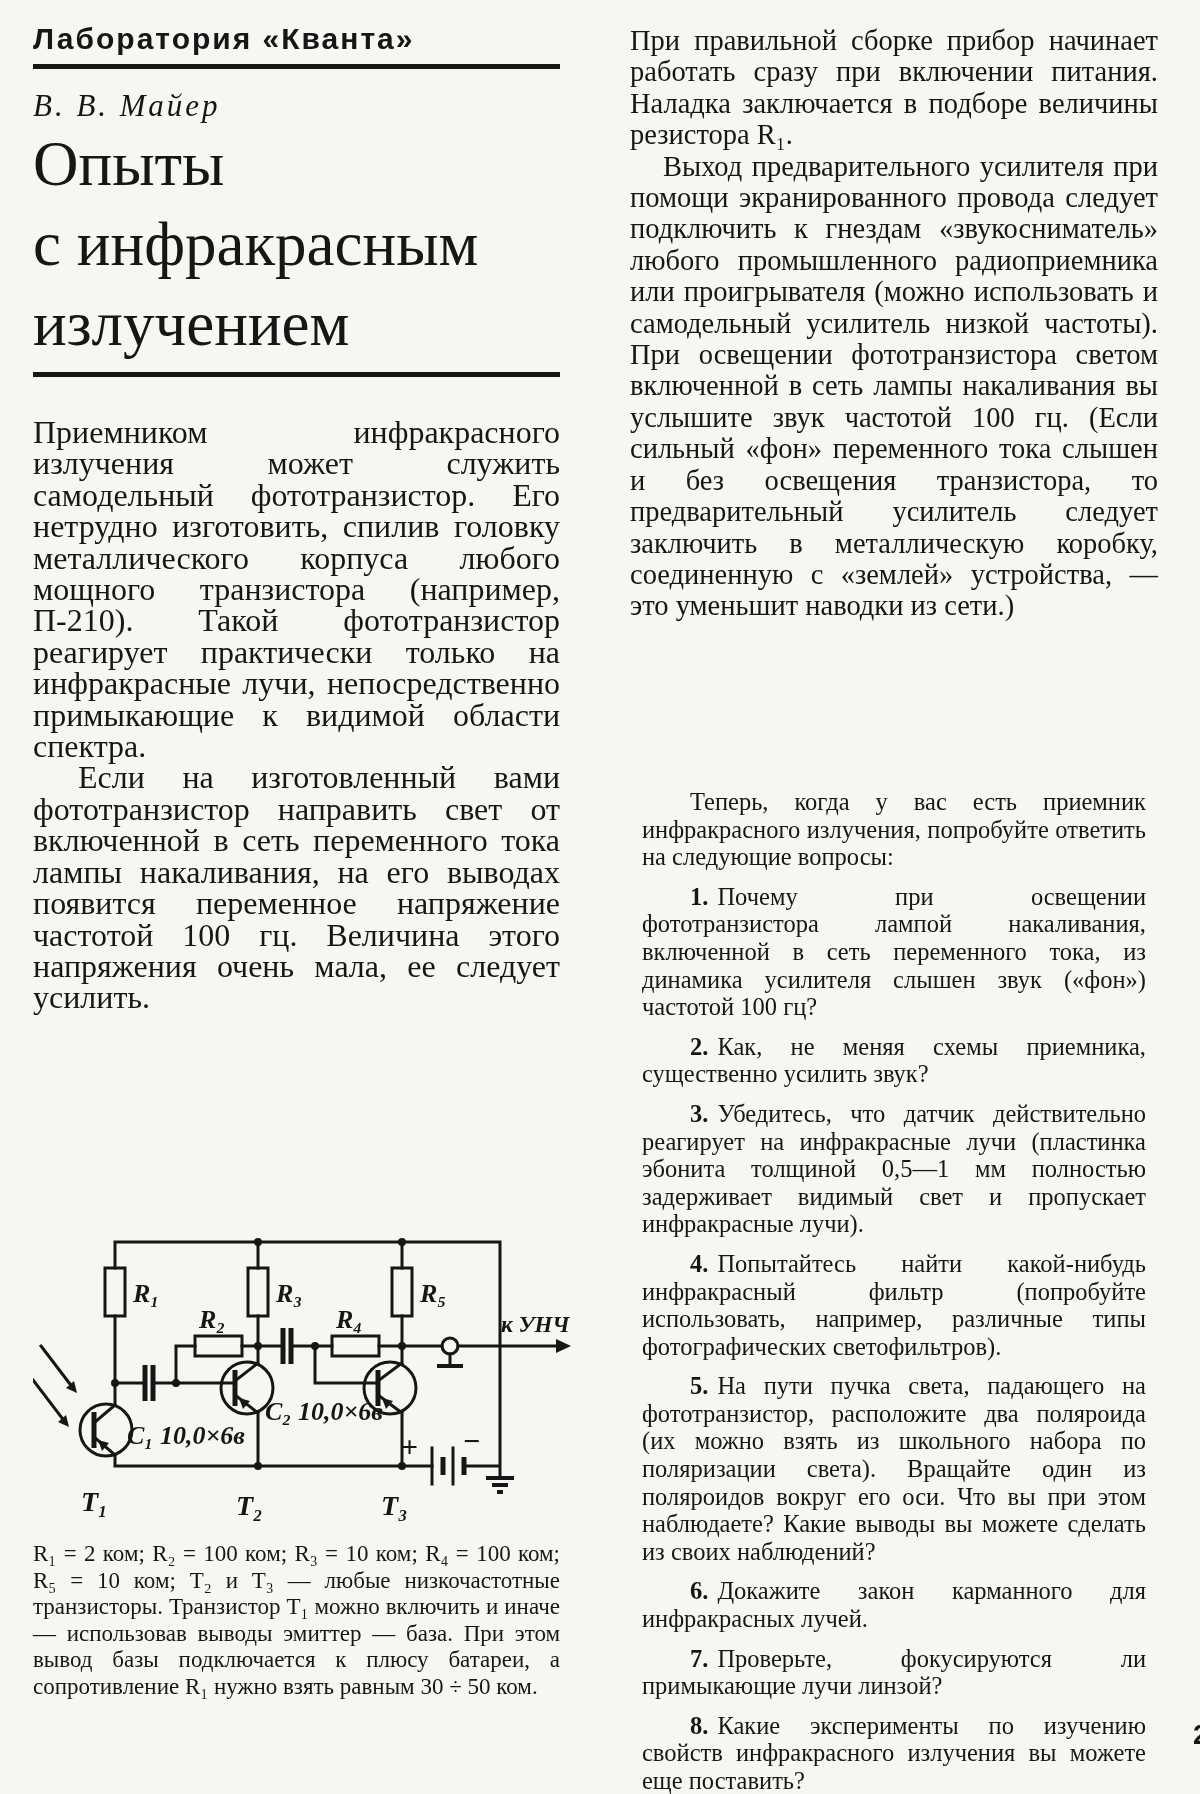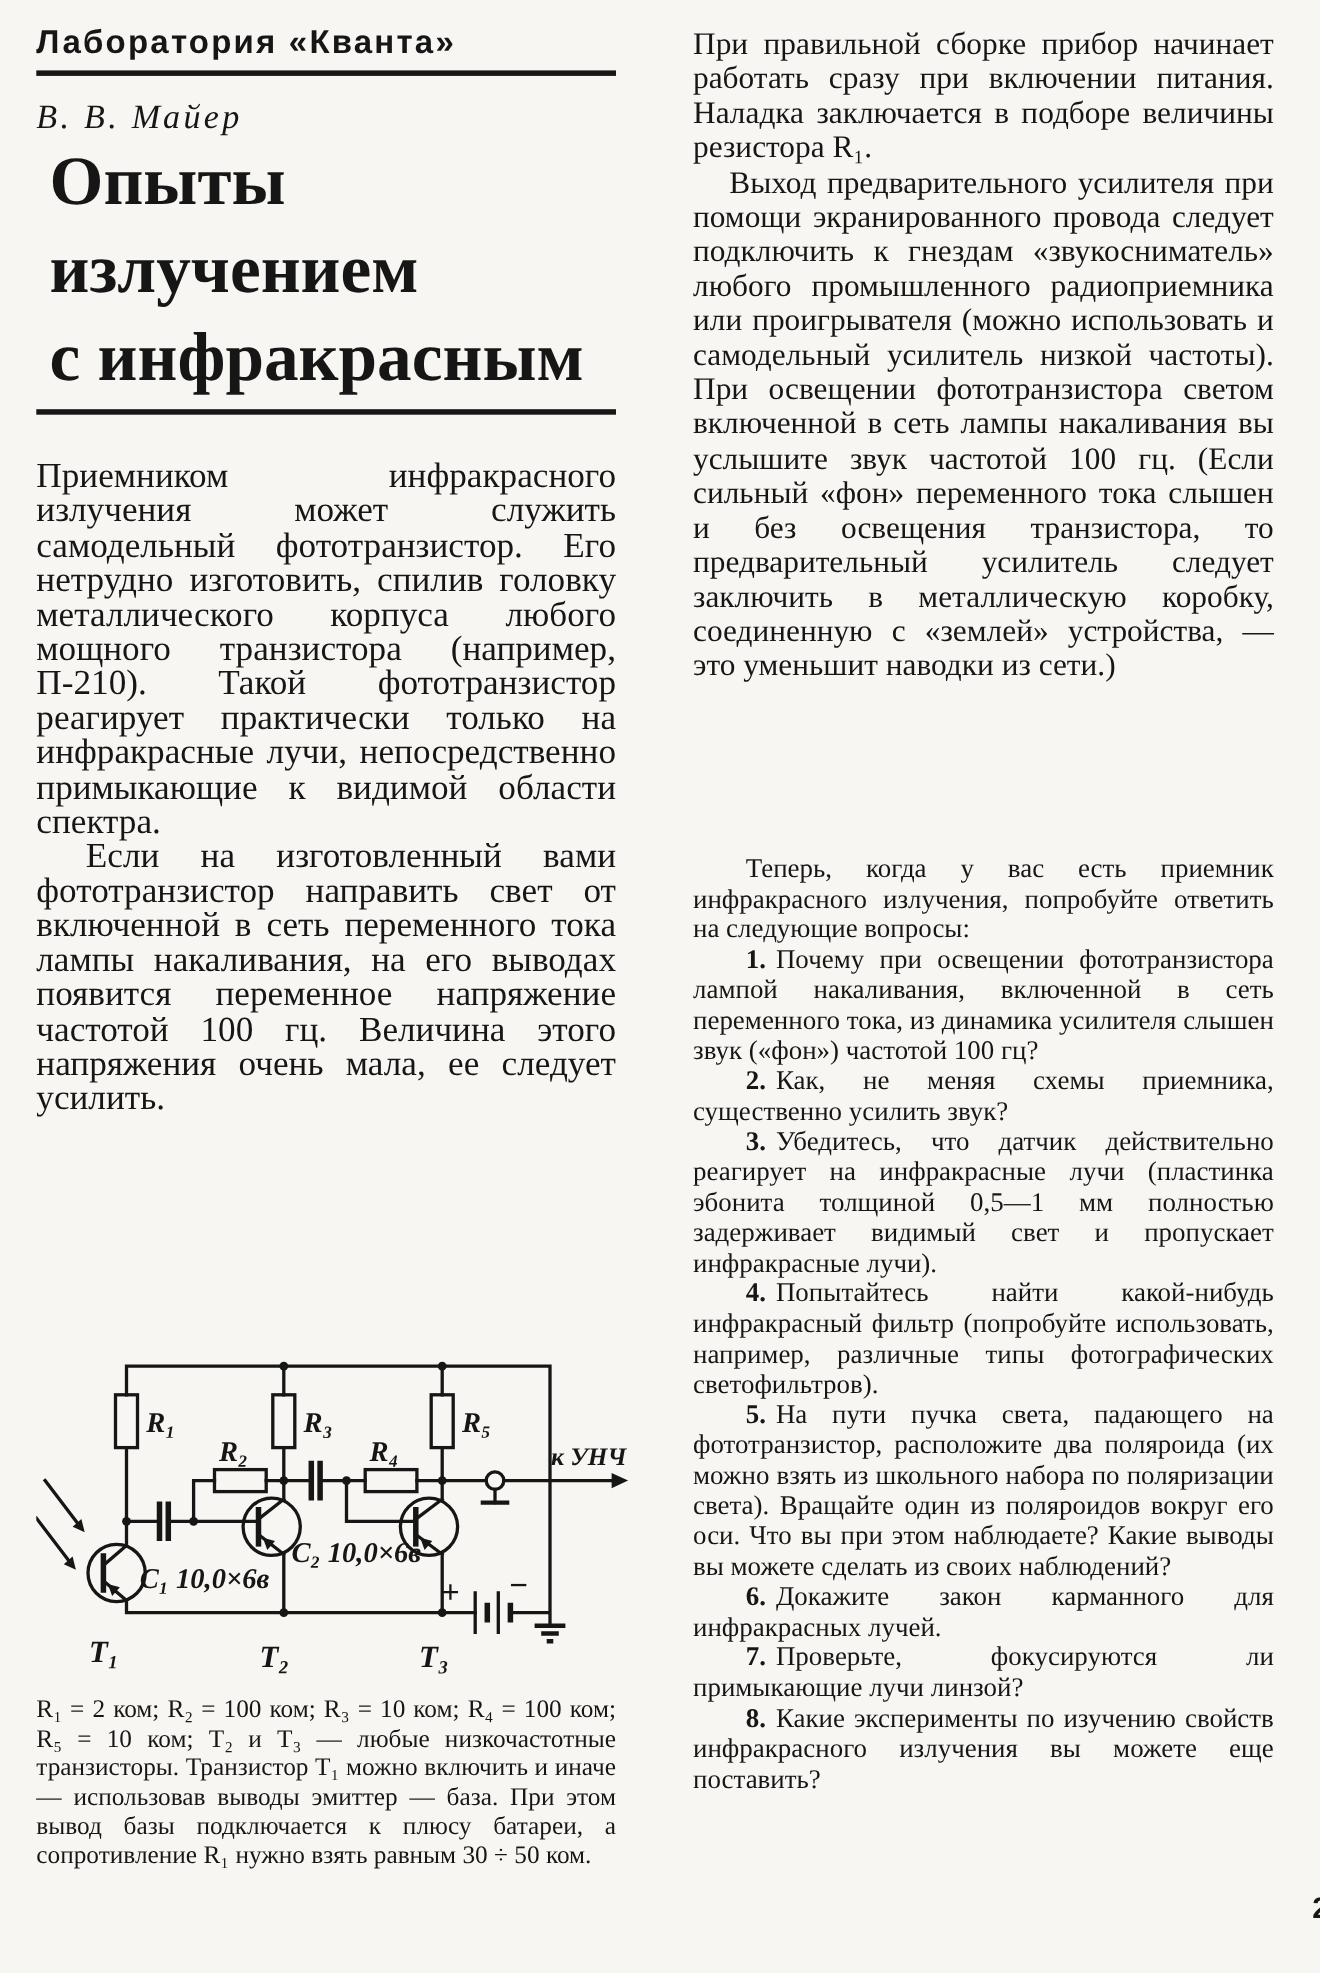--- a/index.html
+++ b/index.html
@@ -10,36 +10,36 @@
   }
   .col-left{position:absolute;left:33px;top:0;width:527px;height:1794px}
   .col-right{position:absolute;left:630px;top:0;width:528px;height:1342px}
 
   .rubric{position:absolute;left:0;top:22px;
     font:bold 30px/34px "Liberation Sans","DejaVu Sans",sans-serif;letter-spacing:2px}
   .rule{position:absolute;left:0;width:527px;height:5px;background:#161616}
   .rule-1{top:64px}
   .rule-2{top:372px}
   .author{position:absolute;left:0;top:88px;font:italic 31px/36px "Liberation Serif",serif;letter-spacing:3px}
-  .title{position:absolute;left:12px;top:124px;font-weight:bold;font-size:63px;line-height:80px;letter-spacing:0;white-space:nowrap}
+  .title{position:absolute;left:0;top:124px;font-weight:normal;font-size:63px;line-height:80px;letter-spacing:0;white-space:nowrap}
   .title div{height:80px}
 
   .body-copy{position:absolute;left:0;top:417px;width:527px;
     font-size:32px;line-height:31.4px;text-align:justify}
   .body-copy p{margin:0}
   .ind{text-indent:45px}
 
   .rc-body{position:absolute;left:0;top:25px;width:528px;
     font-size:28.5px;line-height:31.4px;text-align:justify}
   .rc-body p{margin:0}
   .ind-s{text-indent:33px}
 
   .exercises{position:absolute;left:0;top:776px;width:528px;
     font-size:24.5px;line-height:27.6px;text-align:justify}
-  .exercises p{margin:0}
+  .exercises p{margin:12px}
   .q,.intro{text-indent:48px}
   .q b{padding-right:9px}
 
   .figure{position:absolute;left:33px;top:1228px}
   .figure .wire{stroke:#161616;stroke-width:3;fill:none;stroke-linecap:square}
   .figure .thick{stroke:#161616;stroke-width:5;fill:none;stroke-linecap:butt}
   .figure .bar{stroke:#161616;stroke-width:4;fill:none;stroke-linecap:butt}
   .figure .box{stroke:#161616;stroke-width:3;fill:none}
   .figure .dot{fill:#161616;stroke:none}
   .figure .head{fill:#161616;stroke:none}
@@ -56,22 +56,22 @@
 </style>
 </head>
 <body>
 
 <div class="col-left">
   <div class="rubric">Лаборатория «Кванта»</div>
   <div class="rule rule-1"></div>
   <div class="author">В. В. Майер</div>
   <div class="title">
     <div>Опыты</div>
+    <div>с инфракрасным</div>
     <div>излучением</div>
-    <div>с инфракрасным</div>
   </div>
   <div class="rule rule-2"></div>
 
   <div class="body-copy">
     <p>Приемником инфракрасного излучения может служить самодельный фототранзистор. Его нетрудно изготовить, спилив головку металлического корпуса любого мощного транзистора (например, П-210). Такой фототранзистор реагирует практически только на инфракрасные лучи, непосредственно примыкающие к видимой области спектра.</p>
     <p class="ind">Если на изготовленный вами фототранзистор направить свет от включенной в сеть переменного тока лампы накаливания, на его выводах появится переменное напряжение частотой 100 гц. Величина этого напряжения очень мала, ее следует усилить.</p>
   </div>
 
   <div class="caption">R₁ = 2 ком; R₂ = 100 ком; R₃ = 10 ком; R₄ = 100 ком; R₅ = 10 ком; Т₂ и Т₃ — любые низкочастотные транзисторы. Транзистор Т₁ можно включить и иначе — использовав выводы эмиттер — база. При этом вывод базы подключается к плюсу батареи, а сопротивление R₁ нужно взять равным 30 ÷ 50 ком.</div>
 </div>

